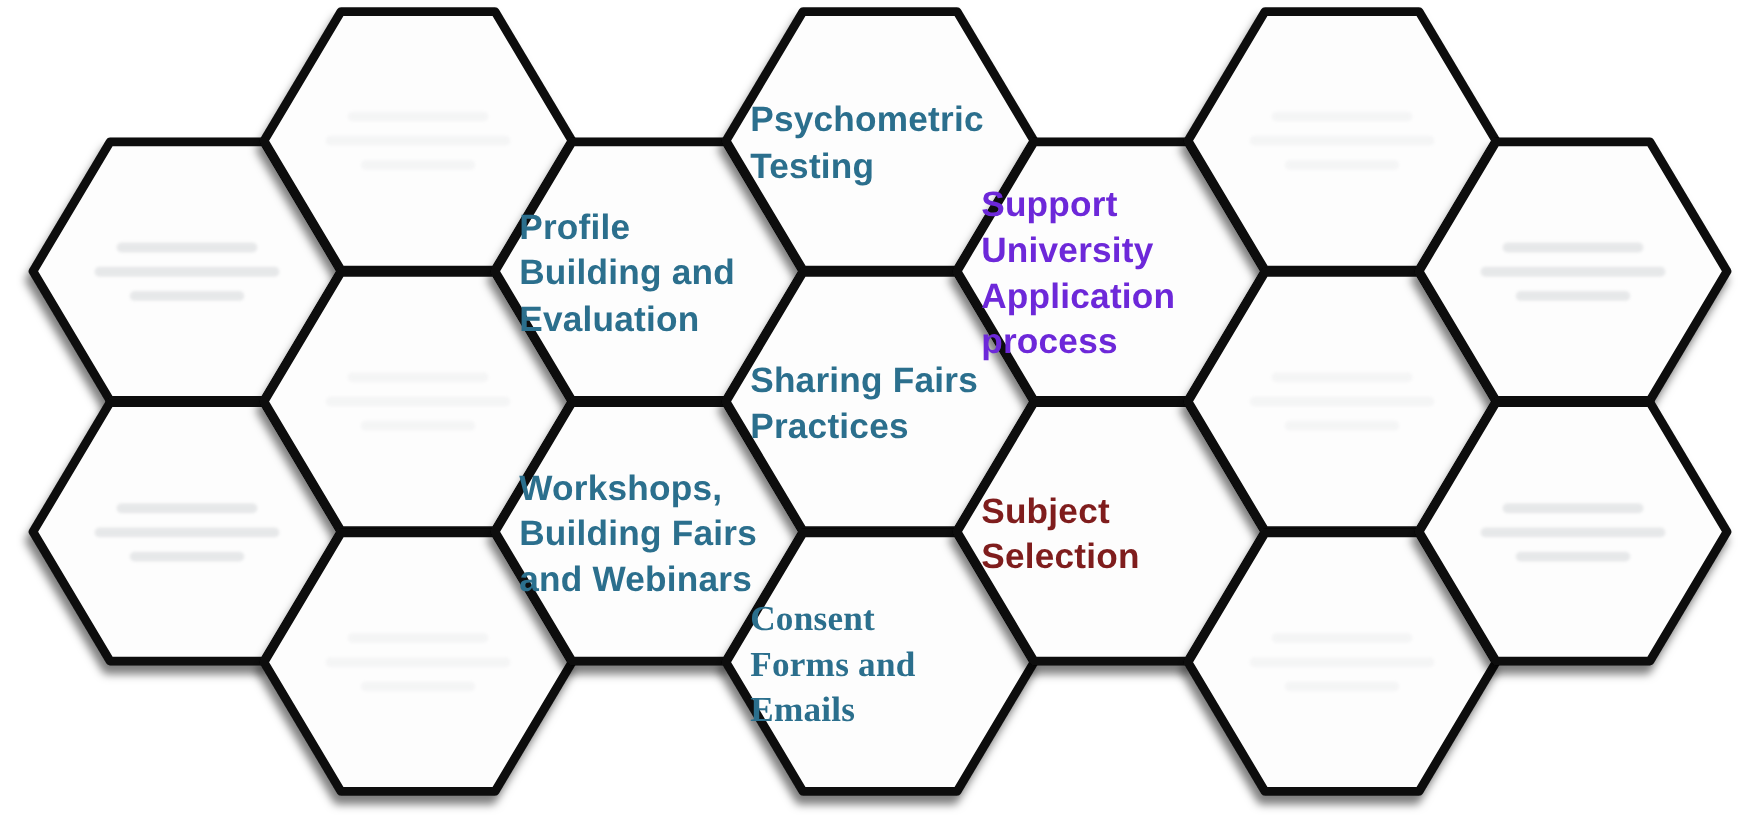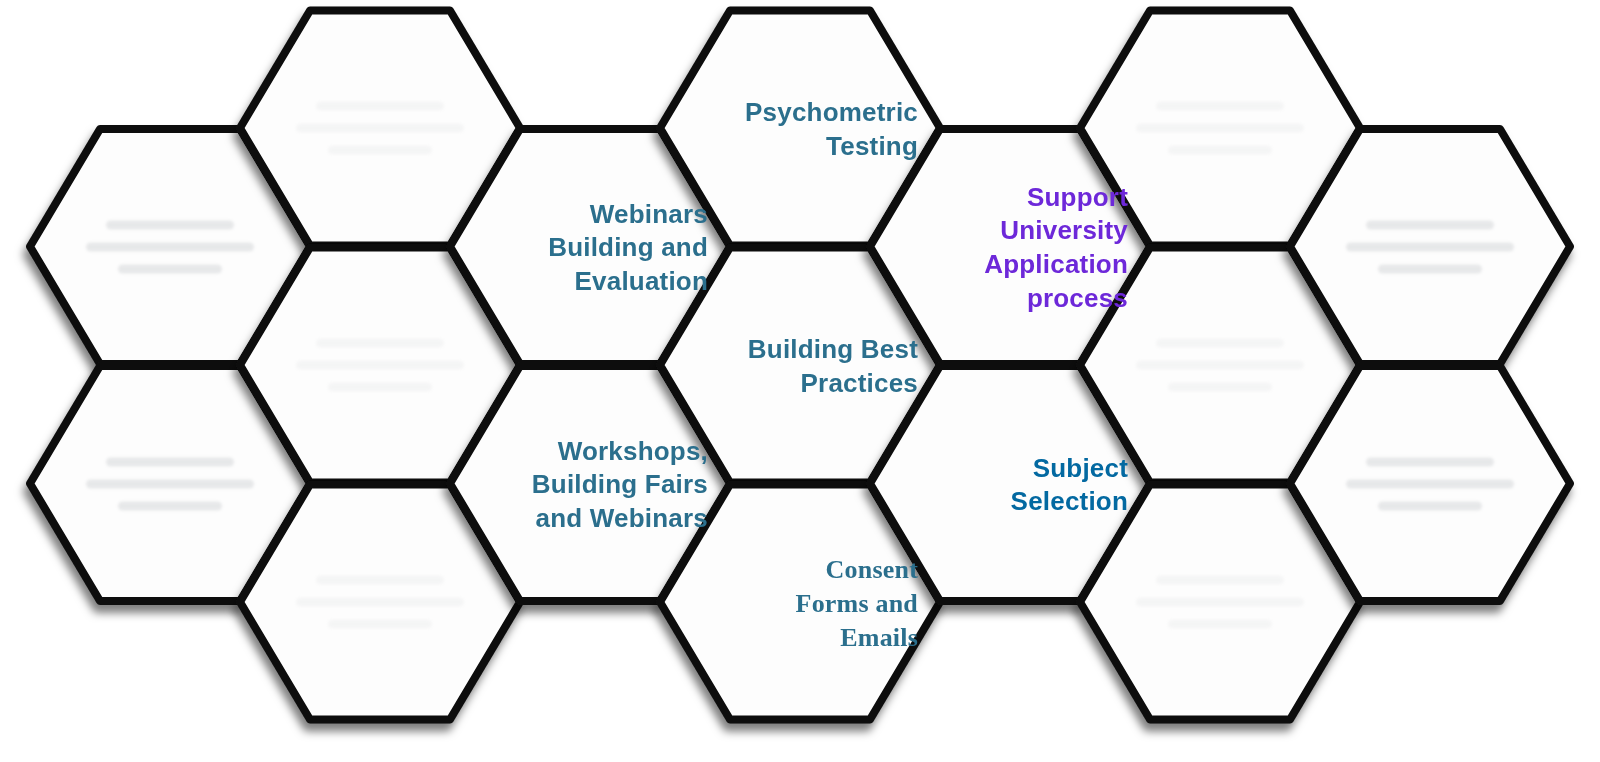--- a/index.html
+++ b/index.html
@@ -25,23 +25,23 @@
   .hex-poly {
     fill: #fdfdfd;
     stroke: #0d0d0d;
     stroke-width: 8;
     stroke-linejoin: round;
   }
   .hex-label {
     position: absolute;
     width: 236px;
     transform: translate(-50%, -50%);
-    text-align: right;
+    text-align: left;
     font-weight: 700;
-    font-size: 26px;
+    font-size: 32px;
     line-height: 1.3;
     letter-spacing: 0.2px;
     white-space: pre-line;
     pointer-events: none;
   }
   .ghost-lines {
     position: absolute;
     transform: translate(-50%, -50%);
     display: flex;
     flex-direction: column;
@@ -107,38 +107,38 @@
       <div class="ghost-lines faint" style="left: 380px; top: 365px;">
         <div class="ghost-bar" style="width: 128px;"></div>
         <div class="ghost-bar" style="width: 168px;"></div>
         <div class="ghost-bar" style="width: 104px;"></div>
       </div>
       <div class="ghost-lines faint" style="left: 380px; top: 602px;">
         <div class="ghost-bar" style="width: 128px;"></div>
         <div class="ghost-bar" style="width: 168px;"></div>
         <div class="ghost-bar" style="width: 104px;"></div>
       </div>
-      <div class="hex-label" style="left: 590px; top: 248.5px; color: rgb(43, 111, 141);">Webinars
+      <div class="hex-label" style="left: 590px; top: 248.5px; color: rgb(43, 111, 141);">Profile
 Building and
 Evaluation</div>
       <div class="hex-label" style="left: 590px; top: 485.5px; color: rgb(43, 111, 141);">Workshops,
 Building Fairs
 and Webinars</div>
       <div class="hex-label" style="left: 800px; top: 130px; color: rgb(43, 111, 141);">Psychometric
 Testing</div>
-      <div class="hex-label" style="left: 800px; top: 367px; color: rgb(43, 111, 141);">Building Best
+      <div class="hex-label" style="left: 800px; top: 367px; color: rgb(43, 111, 141);">Sharing Fairs
 Practices</div>
       <div class="hex-label" style="left: 800px; top: 604px; color: rgb(43, 111, 141); font-family: Liberation Serif, serif;">Consent
 Forms and
 Emails</div>
       <div class="hex-label" style="left: 1010px; top: 248.5px; color: #6d28d9;">Support
 University
 Application
 process</div>
-      <div class="hex-label" style="left: 1010px; top: 485.5px; color: #0369a1;">Subject
+      <div class="hex-label" style="left: 1010px; top: 485.5px; color: #7f1d1d;">Subject
 Selection</div>
       <div class="ghost-lines faint" style="left: 1220px; top: 128px;">
         <div class="ghost-bar" style="width: 128px;"></div>
         <div class="ghost-bar" style="width: 168px;"></div>
         <div class="ghost-bar" style="width: 104px;"></div>
       </div>
       <div class="ghost-lines faint" style="left: 1220px; top: 365px;">
         <div class="ghost-bar" style="width: 128px;"></div>
         <div class="ghost-bar" style="width: 168px;"></div>
         <div class="ghost-bar" style="width: 104px;"></div>

